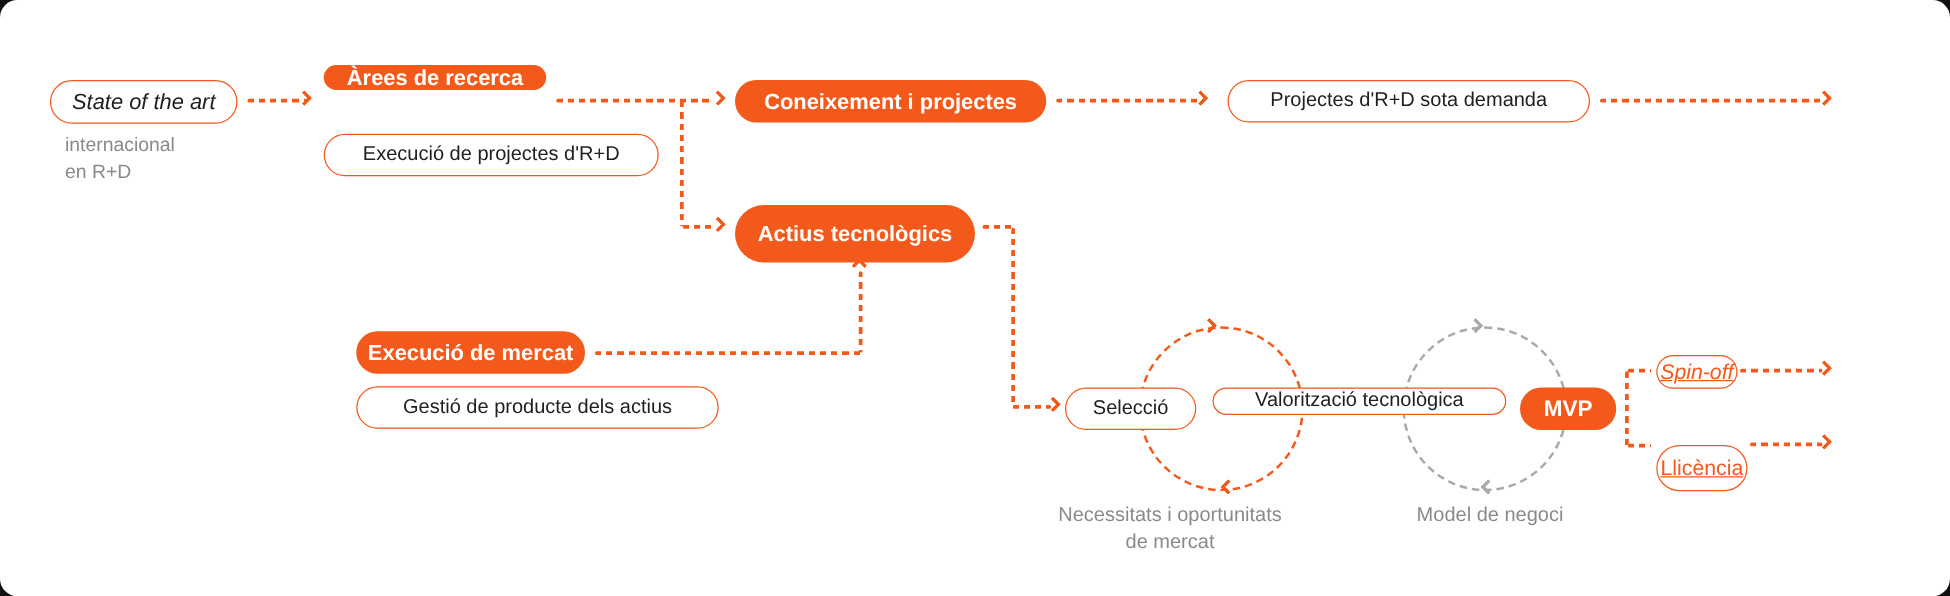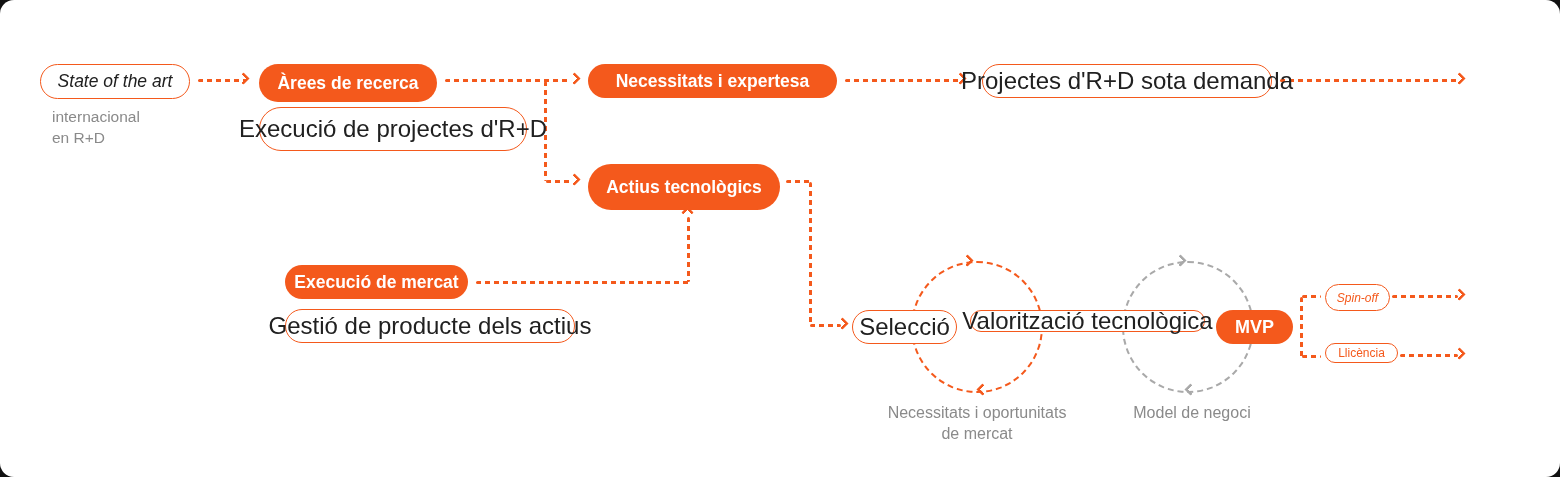--- a/index.html
+++ b/index.html
@@ -10,22 +10,22 @@
     --background:#FFFFFF;
   }
   *{margin:0;padding:0;box-sizing:border-box;}
   html,body{width:1560px;height:477px;background:#111;font-family:"Liberation Sans",sans-serif;}
   #canvas{position:relative;width:1560px;height:477px;background:var(--background);border-radius:14px;overflow:hidden;}
 
   
   .pill{position:absolute;display:flex;align-items:center;justify-content:center;
         border-radius:999px;white-space:nowrap;background:#fff;}
   .pill.filled{background:var(--accent);color:#fff;font-weight:700;font-size:17.5px;}
-  .pill.outline{border:1.8px solid var(--accent);color:var(--dark-text);font-size:24px;}
-  .pill.small{border:1.5px solid var(--accent);color:var(--accent);font-size:12px;font-weight:400;}
+  .pill.outline{border:1.8px solid var(--accent);color:var(--dark-text);font-size:16px;}
+  .pill.small{border:1.5px solid var(--accent);color:var(--accent);font-size:17px;font-weight:400;text-decoration:underline;}
   .italic{font-style:italic;}
 
   
   .dl-h{position:absolute;height:3px;border-radius:2px;
         background:repeating-linear-gradient(90deg,var(--accent) 0 5px,transparent 5px 9px);}
   .dl-v{position:absolute;width:3px;border-radius:2px;
         background:repeating-linear-gradient(180deg,var(--accent) 0 5px,transparent 5px 9px);}
 
   
   .chev{position:absolute;width:9px;height:9px;border:3px solid var(--accent);
@@ -94,30 +94,30 @@
   <span class="chev r" style="left:1455px;top:349px;"></span>
 
   <div class="pill outline italic" style="left:40px;top:64px;width:150px;height:35px;font-size:17.5px;">
     <span>State of the art</span>
   </div>
   <div class="caption" style="left:52px;top:106px;width:160px;">
     <span style="display:block">internacional</span>
     <span style="display:block">en R+D</span>
   </div>
 
-  <div class="pill filled" style="left:259px;top:64px;width:178px;height:38px;">
+  <div class="pill filled" style="left:259px;top:52px;width:178px;height:20px;">
     <span>Àrees de recerca</span>
   </div>
 
-  <div class="pill outline" style="left:259px;top:107px;width:268px;height:44px;">
+  <div class="pill outline" style="left:259px;top:107px;width:268px;height:34px;">
     <span>Execució de projectes d'R+D</span>
   </div>
 
   <div class="pill filled" style="left:588px;top:64px;width:249px;height:34px;">
-    <span>Necessitats i expertesa</span>
+    <span>Coneixement i projectes</span>
   </div>
 
   <div class="pill outline" style="left:982px;top:64px;width:290px;height:34px;">
     <span>Projectes d'R+D sota demanda</span>
   </div>
 
   <div class="pill filled" style="left:588px;top:164px;width:192px;height:46px;">
     <span>Actius tecnològics</span>
   </div>
 
@@ -138,20 +138,20 @@
   </div>
 
   <div class="pill filled" style="left:1216px;top:310px;width:77px;height:34px;font-size:18px;">
     <span>MVP</span>
   </div>
 
   <div class="pill small italic" style="left:1325px;top:284px;width:65px;height:27px;">
     <span>Spin-off</span>
   </div>
 
-  <div class="pill small" style="left:1325px;top:343px;width:73px;height:20px;">
+  <div class="pill small" style="left:1325px;top:356px;width:73px;height:37px;">
     <span>Llicència</span>
   </div>
 
-  <div class="loop-label" style="left:887px;top:402px;width:180px;">Necessitats i oportunitats de mercat</div>
+  <div class="loop-label" style="left:846px;top:402px;width:180px;">Necessitats i oportunitats de mercat</div>
   <div class="loop-label" style="left:1097px;top:402px;width:190px;">Model de negoci</div>
 
 </div>
 
 </body></html>

